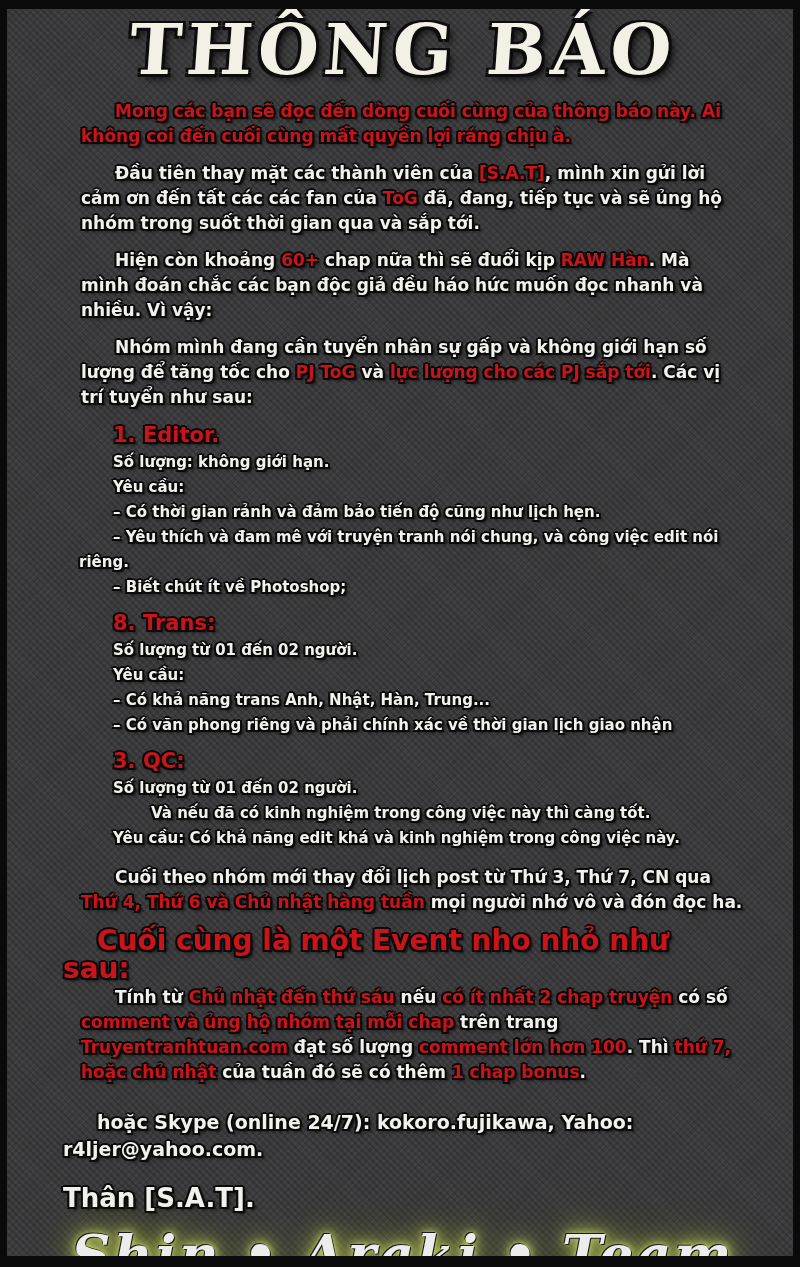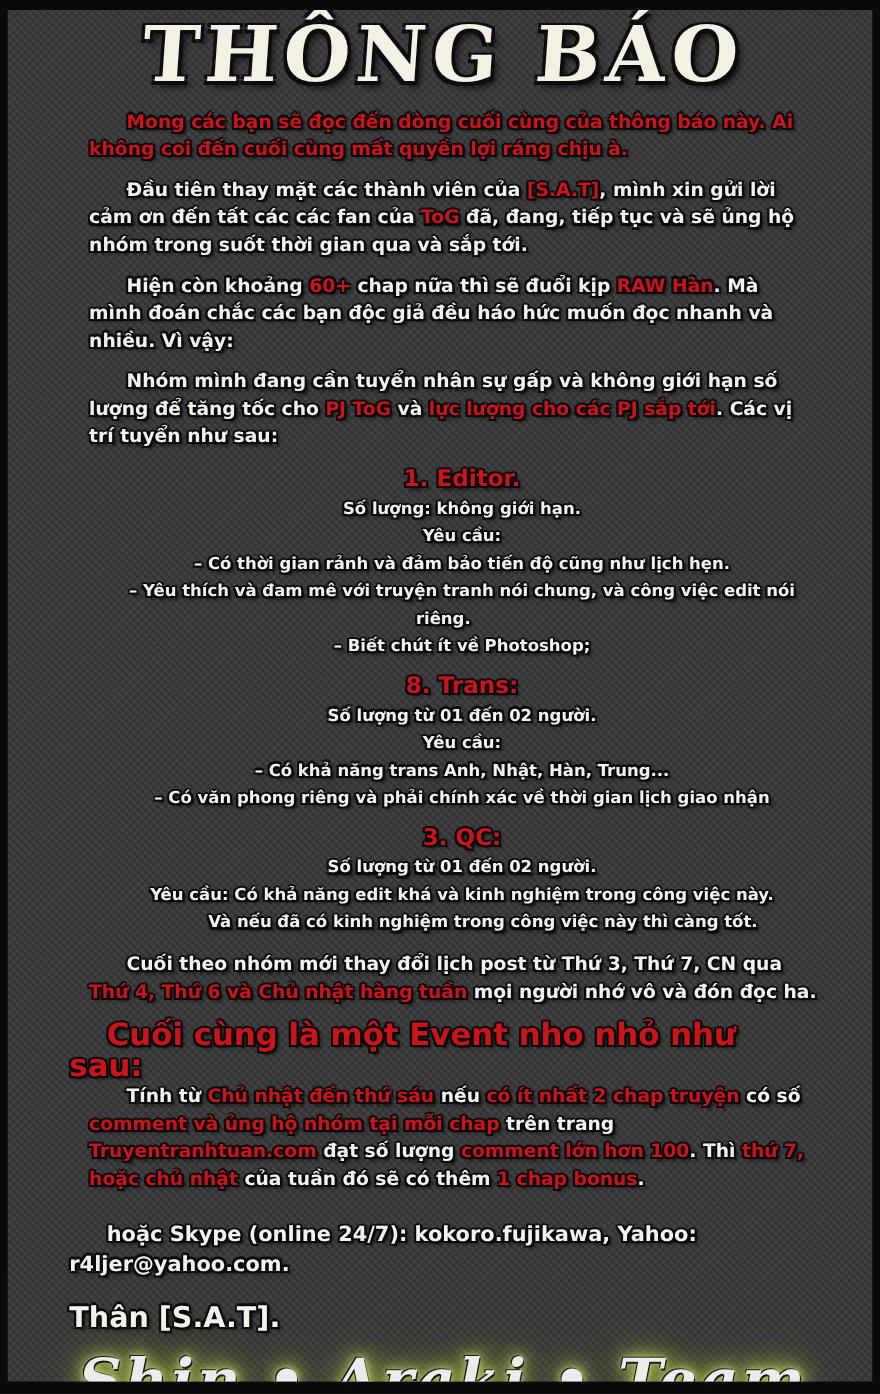--- a/index.html
+++ b/index.html
@@ -51,21 +51,21 @@
   .para{
     margin:0 0 12px 18px;
     font-size:17px;
     font-weight:700;
     line-height:25px;
     text-indent:34px;
   }
   .r{ color:var(--red); }
   .w{ color:var(--text); }
   .red-para{ color:var(--red); }
-  .sec{ margin:6px 0 10px 0;text-align:center; }
+  .sec{ margin:6px 0 10px 16px; }
   .sec-h{
     font-size:21px;
     font-weight:700;
     color:var(--red);
     line-height:26px;
     margin:0 0 2px 0;
     text-indent:34px;
   }
   .line{
     font-size:15px;
@@ -143,22 +143,22 @@
       <div class="sec-h outline">8. Trans:</div>
       <div class="line outline">Số lượng từ 01 đến 02 người.</div>
       <div class="line outline">Yêu cầu:</div>
       <div class="line outline">– Có khả năng trans Anh, Nhật, Hàn, Trung...</div>
       <div class="line outline">– Có văn phong riêng và phải chính xác về thời gian lịch giao nhận</div>
     </div>
 
     <div class="sec">
       <div class="sec-h outline">3. QC:</div>
       <div class="line outline">Số lượng từ 01 đến 02 người.</div>
+      <div class="line hang outline">Và nếu đã có kinh nghiệm trong công việc này thì càng tốt.</div>
       <div class="line outline">Yêu cầu: Có khả năng edit khá và kinh nghiệm trong công việc này.</div>
-      <div class="line hang outline">Và nếu đã có kinh nghiệm trong công việc này thì càng tốt.</div>
     </div>
 
     <p class="para outline" style="margin-top:14px;"><span class="w">Cuối theo nhóm mới thay đổi lịch post từ Thứ 3, Thứ 7, CN qua </span><span class="r">Thứ 4, Thứ 6 và Chủ nhật hàng tuần</span><span class="w"> mọi người nhớ vô và đón đọc ha.</span></p>
 
     <div class="event-h outline">Cuối cùng là một Event nho nhỏ như sau:</div>
 
     <p class="para outline"><span class="w">Tính từ </span><span class="r">Chủ nhật đến thứ sáu</span><span class="w"> nếu </span><span class="r">có ít nhất 2 chap truyện</span><span class="w"> có số </span><span class="r">comment và ủng hộ nhóm tại mỗi chap</span><span class="w"> trên trang </span><span class="r">Truyentranhtuan.com</span><span class="w"> đạt số lượng </span><span class="r">comment lớn hơn 100</span><span class="w">. Thì </span><span class="r">thứ 7, hoặc chủ nhật</span><span class="w"> của tuần đó sẽ có thêm </span><span class="r">1 chap bonus</span><span class="w">.</span></p>
 
     <div class="contact">
       <div class="contact-line outline">hoặc Skype (online 24/7): kokoro.fujikawa, Yahoo: r4ljer@yahoo.com.</div>

